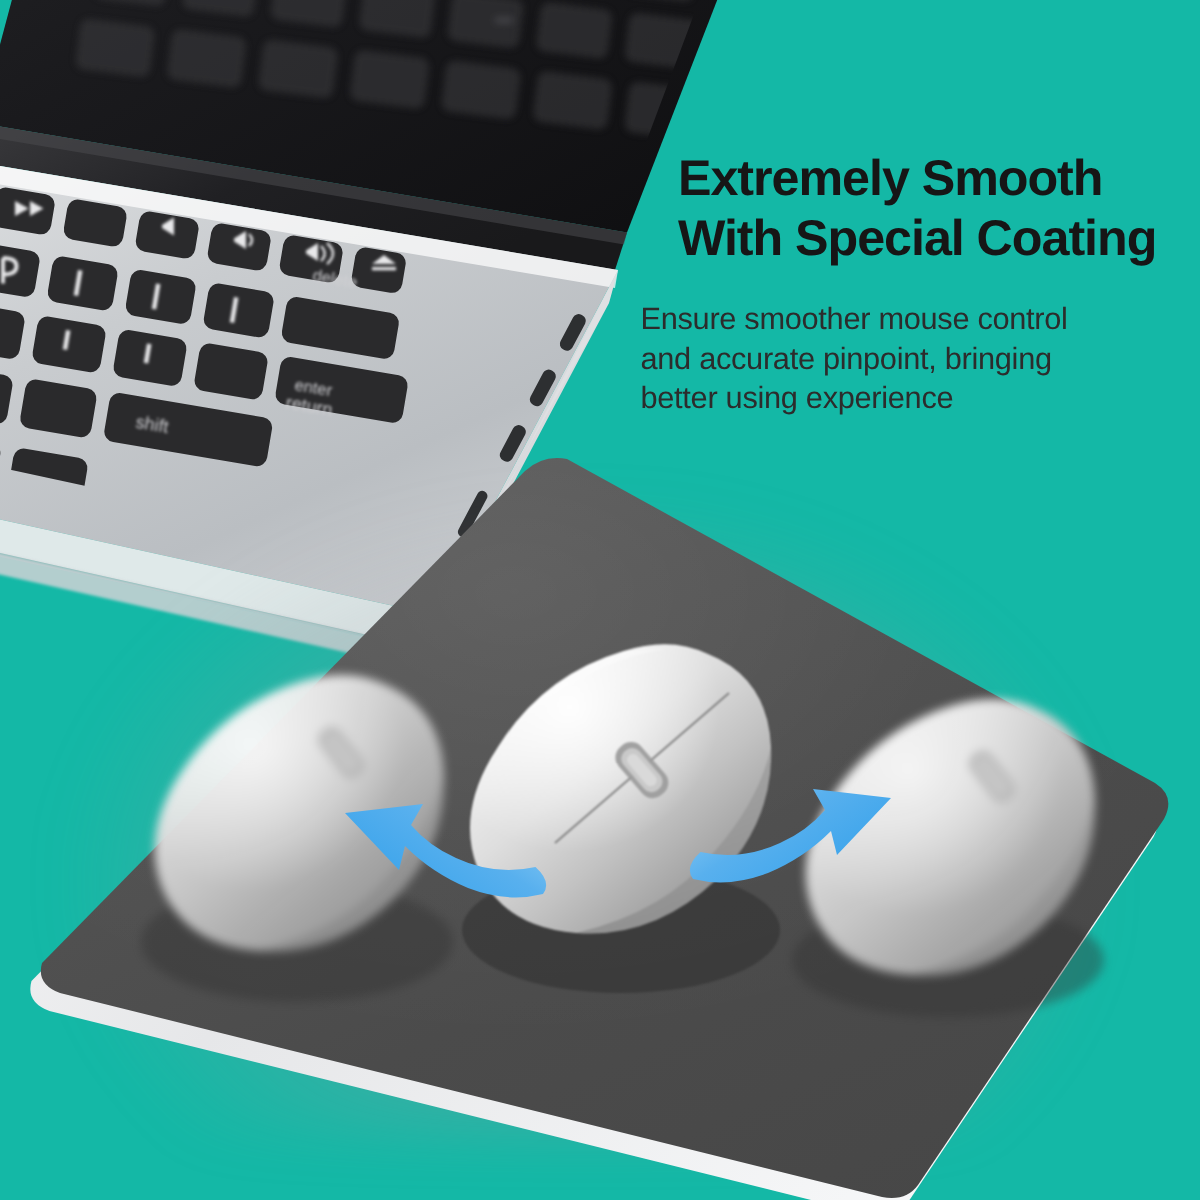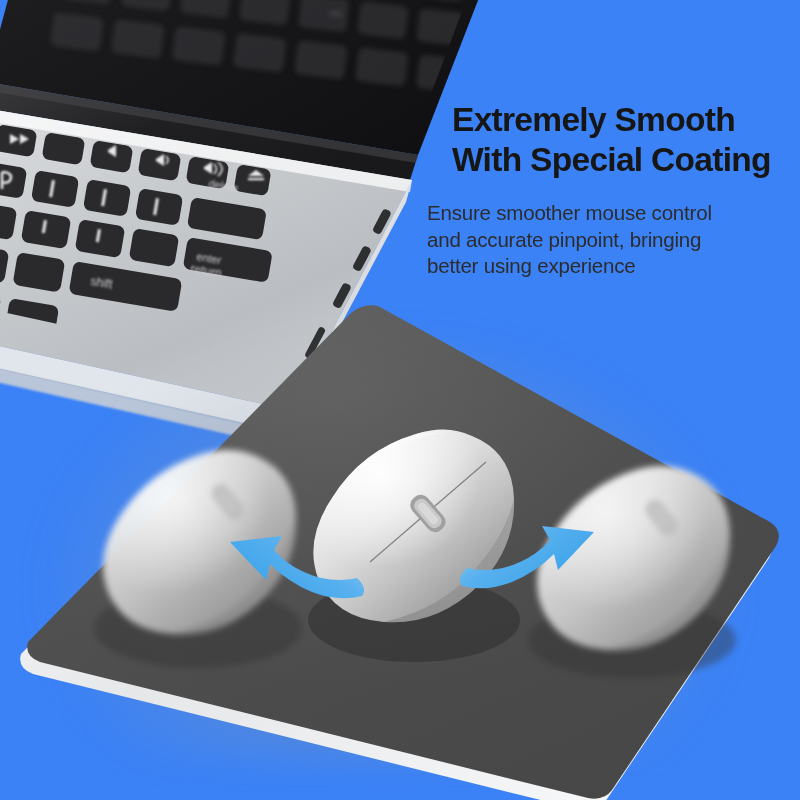--- a/index.html
+++ b/index.html
@@ -5,21 +5,21 @@
   html, body {
     margin: 0;
     padding: 0;
     background: #ffffff;
   }
   #stage {
     position: relative;
     width: 800px;
     height: 800px;
     overflow: hidden;
-    background: #3b82f6;
+    background: #14b8a6;
     font-family: "Liberation Sans", sans-serif;
   }
 
   
   .copy-block {
     position: absolute;
     left: 452px;
     top: 100px;
     width: 352px;
     z-index: 60;

